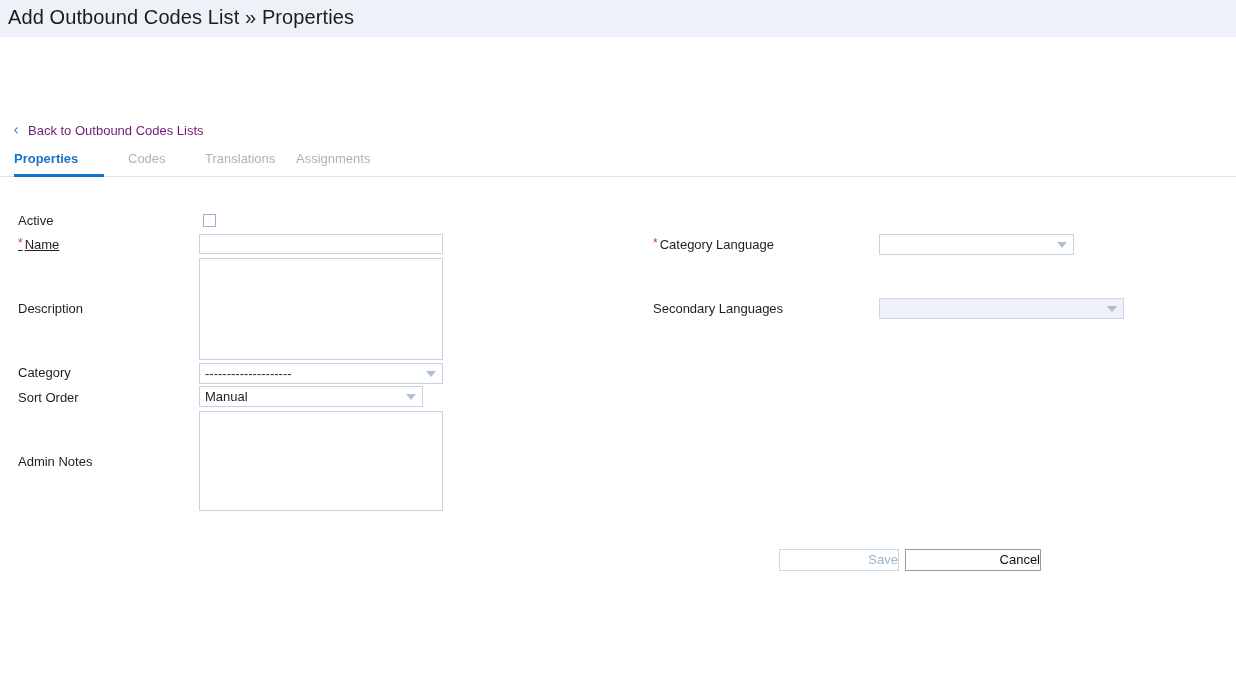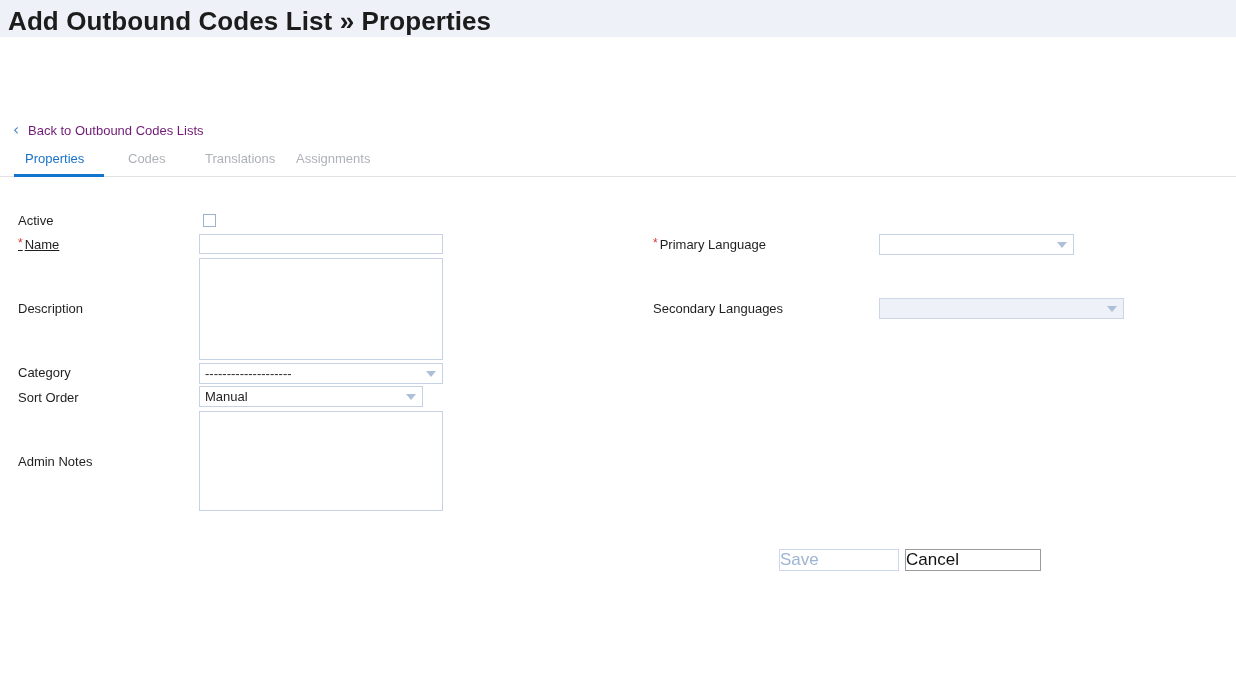--- a/index.html
+++ b/index.html
@@ -24,22 +24,22 @@
     top: 0;
     width: 1236px;
     height: 37px;
     background: #eef1f7;
     box-sizing: border-box;
   }
   .page-header-title {
     position: absolute;
     left: 8px;
     top: 6px;
-    font-size: 26px;
-    font-weight: 700;
+    font-size: 20px;
+    font-weight: 400;
     color: #1c1c1c;
     letter-spacing: 0.1px;
     white-space: nowrap;
   }
 
   
   .back-link {
     position: absolute;
     left: 10px;
     top: 122px;
@@ -187,23 +187,23 @@
     border-right: 5px solid transparent;
     border-top: 6px solid #adbfd9;
   }
 
   
   .btn {
     position: absolute;
     box-sizing: border-box;
     height: 22px;
     font-family: "Liberation Sans", sans-serif;
-    font-size: 17px;
-    background: #ffffff;
-    text-align: left;
+    font-size: 13px;
+    background: #ffffff;
+    text-align: right;
     line-height: 20px;
     cursor: pointer;
     user-select: none;
   }
   .btn.disabled {
     border: 1px solid #cdd9ea;
     color: #9db4d2;
     cursor: default;
   }
   .btn.normal {
@@ -217,21 +217,21 @@
 <div class="page-header">
   <div class="page-header-title">Add Outbound Codes List » Properties</div>
 </div>
 
 <div class="back-link">
   <span class="back-chevron">‹</span>
   <span class="back-label">Back to Outbound Codes Lists</span>
 </div>
 
 <div class="tabs">
-  <div class="tab active" style="left:25px;">Properties</div>
+  <div class="tab active" style="left:14px;font-weight:bold;">Properties</div>
   <div class="tab" style="left:128px;">Codes</div>
   <div class="tab" style="left:205px;">Translations</div>
   <div class="tab" style="left:296px;">Assignments</div>
 </div>
 <div class="tabs-rule"></div>
 <div class="tab-underline"></div>
 
 <div class="form-label" style="left:18px; top:213px;">Active</div>
 <div class="checkbox" style="left:203px; top:214px;"></div>
 
@@ -252,21 +252,21 @@
 <div class="form-label" style="left:18px; top:390px;">Sort Order</div>
 <div class="select-box" style="left:199px; top:386px; width:224px; height:21px;">
   <div class="select-text">Manual</div>
   <div class="select-arrow"></div>
 </div>
 
 <div class="form-label" style="left:18px; top:454px;">Admin Notes</div>
 <textarea class="textarea-box" style="left: 199px; top: 411px; width: 244px; height: 100px;"></textarea>
 
 <div class="form-label" style="left:653px; top:237px;">
-  <span class="req-star">*</span><span>Primary Language</span>
+  <span class="req-star">*</span><span>Category Language</span>
 </div>
 <div class="select-box" style="left:879px; top:234px; width:195px; height:21px;">
   <div class="select-text"></div>
   <div class="select-arrow"></div>
 </div>
 
 <div class="form-label" style="left:653px; top:301px;">Secondary Languages</div>
 <div class="select-box disabled" style="left:879px; top:298px; width:245px; height:21px;">
   <div class="select-text"></div>
   <div class="select-arrow"></div>

